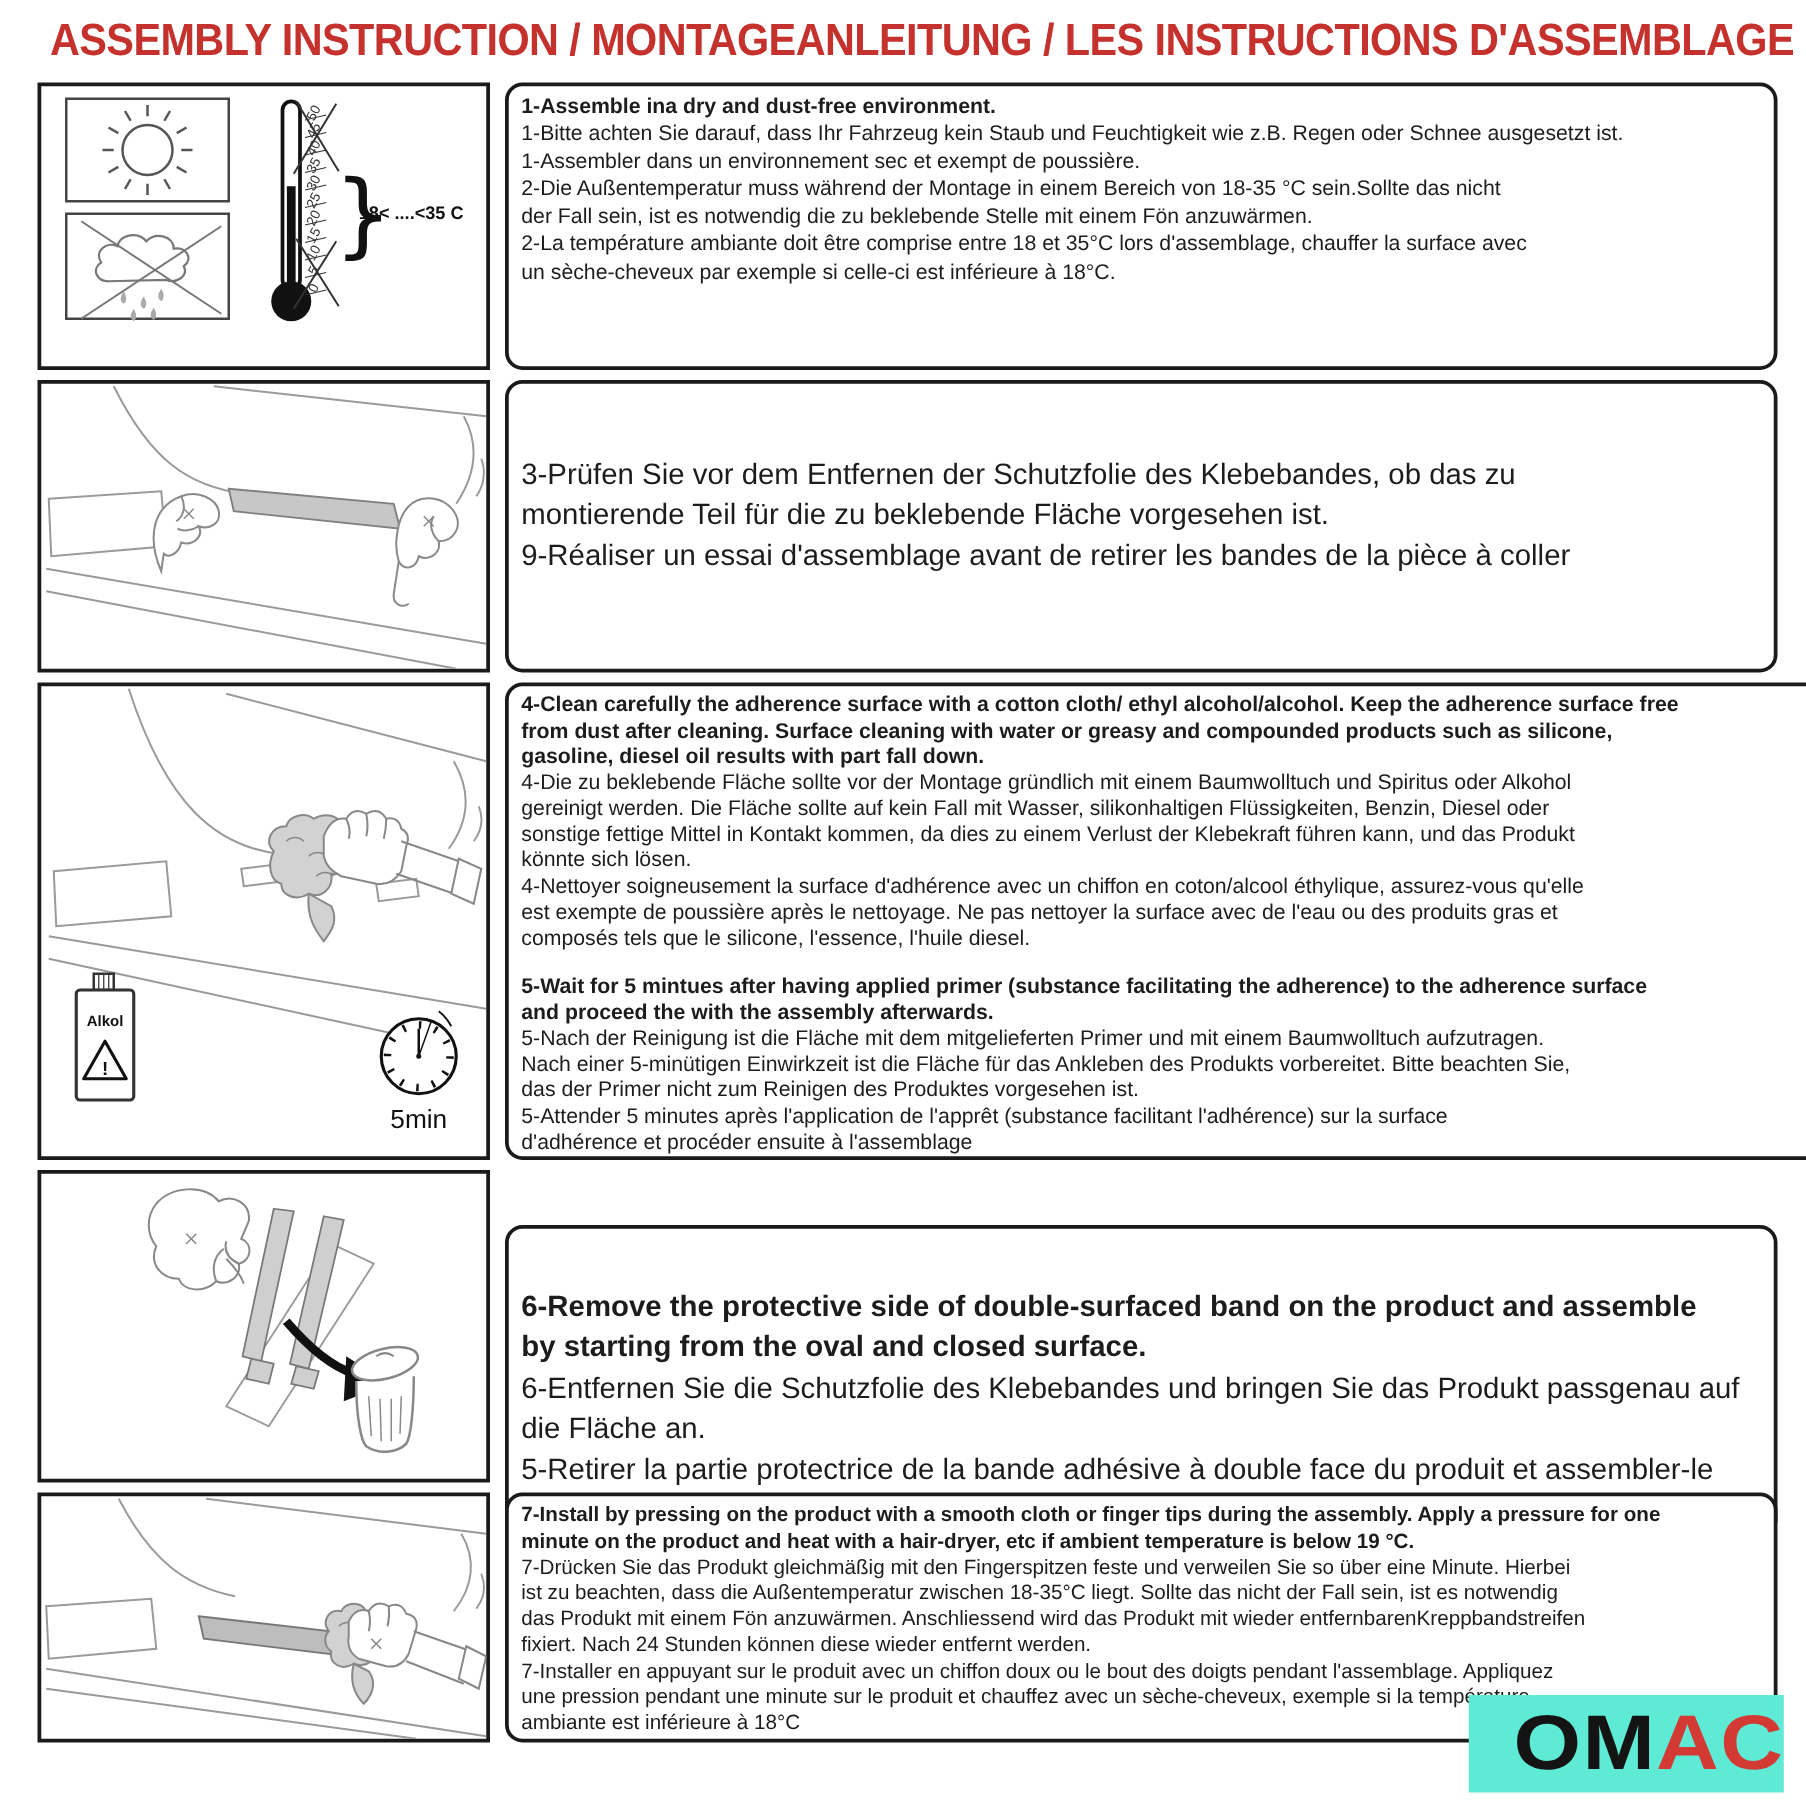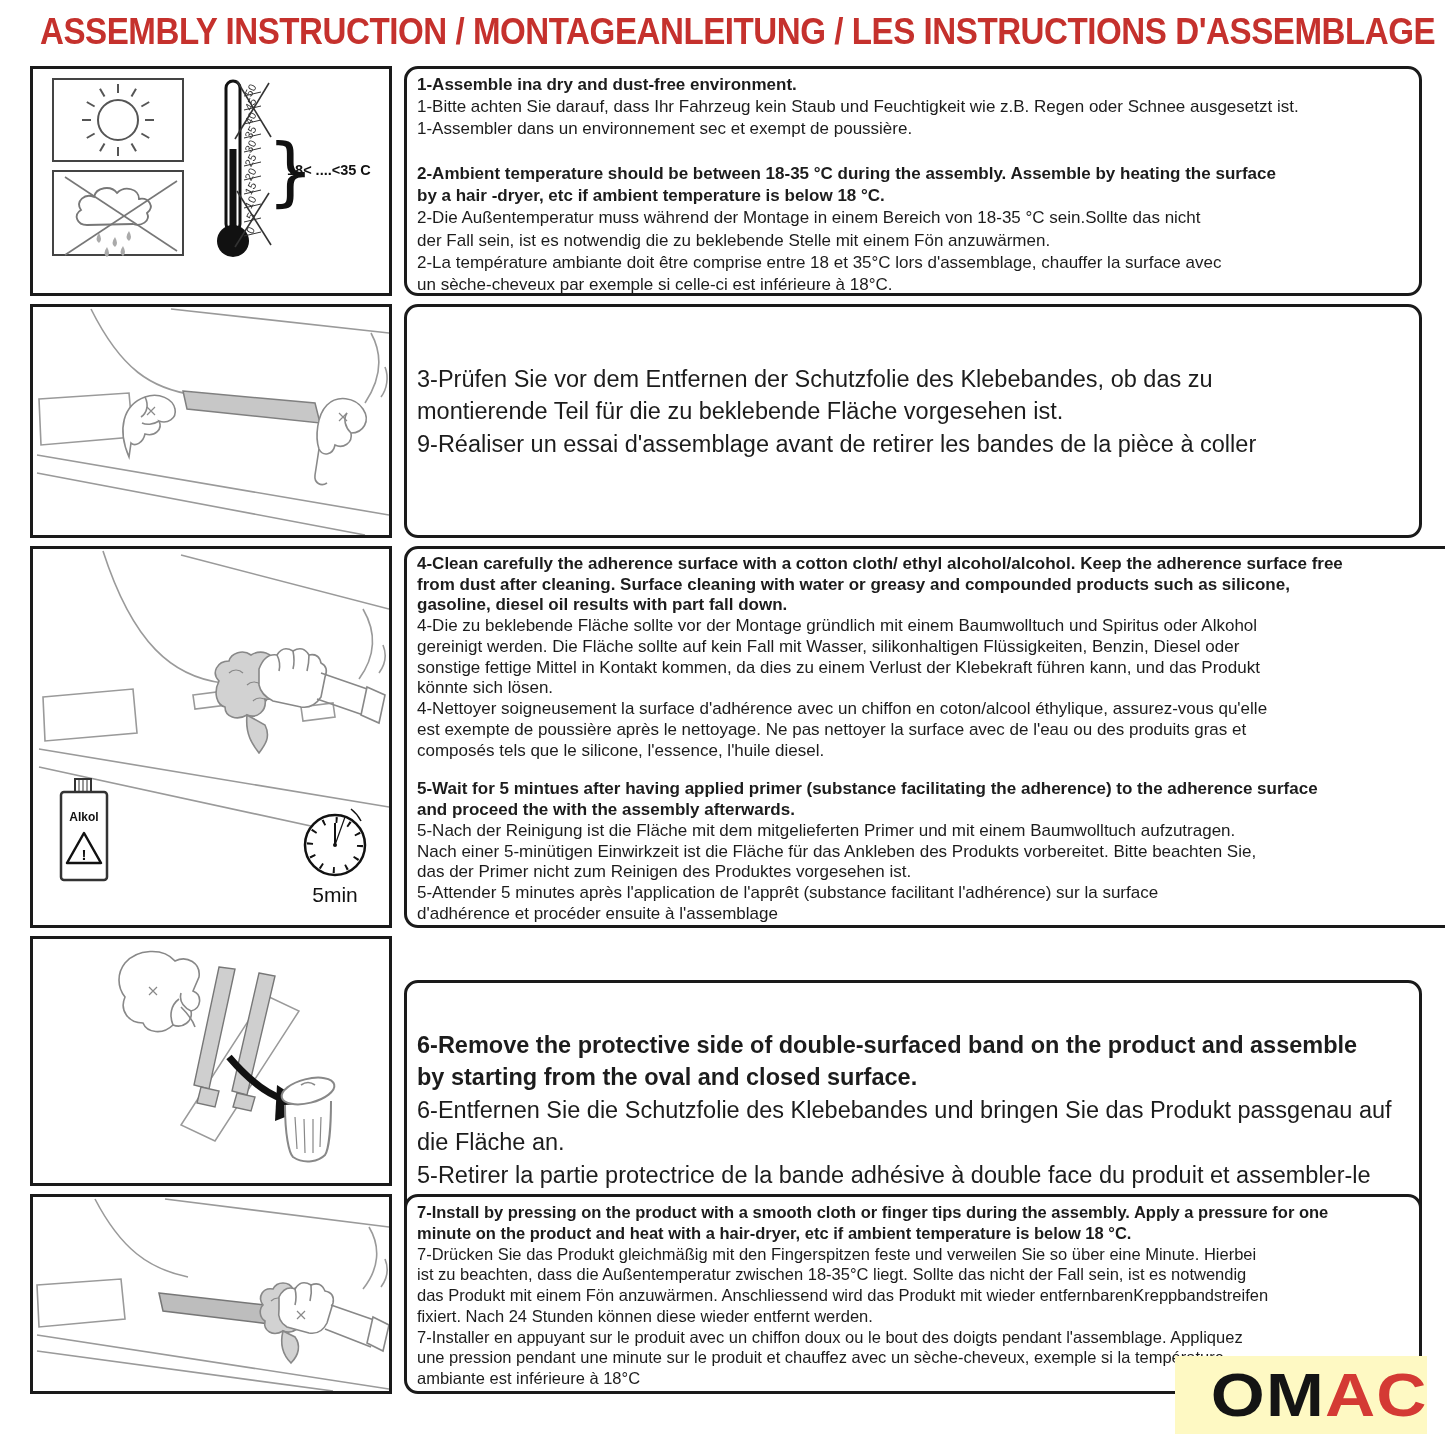--- a/index.html
+++ b/index.html
@@ -30,21 +30,21 @@
   .sm{font-size:17px;line-height:1.3;}
   .smc{font-size:17px;line-height:1.22;}
   .xs{font-size:16.5px;line-height:1.26;}
   .lg{font-size:23.5px;line-height:1.38;}
   .gap{margin-top:23px;}
   .gap2{margin-top:18px;}
   .vcenter2{padding-top:56px;}
   .vcenter4{padding-top:46px;}
   svg{display:block;width:100%;height:100%;}
   .logo{
-    position:absolute;right:18px;top:1356px;width:252px;height:78px;background:#fef9c3;
+    position:absolute;right:18px;top:1356px;width:252px;height:78px;background:#5eead4;
     display:flex;align-items:center;justify-content:flex-end;z-index:5;
   }
   .logo-text{
     font-size:62px;font-weight:bold;letter-spacing:1px;line-height:1;
     transform:scaleX(1.12);transform-origin:right center;white-space:nowrap;
   }
   .logo-black{color:#141414;}
   .logo-red{color:#d43a34;}
 </style>
 </head>
@@ -141,22 +141,20 @@
       </g>
       <text x="234" y="128" font-size="74" fill="#111" font-family="DejaVu Sans, sans-serif">}</text>
       <text x="254" y="106" font-size="14.5" font-weight="bold" fill="#111">18&lt; ....&lt;35 C</text>
     </g>
   </svg>
 </div>
 <div class="box tx1 txtbox">
   <div class="block bold sm">1-Assemble ina dry and dust-free environment.</div>
   <div class="block sm">1-Bitte achten Sie darauf, dass Ihr Fahrzeug kein Staub und Feuchtigkeit wie z.B. Regen oder Schnee ausgesetzt ist.
 1-Assembler dans un environnement sec et exempt de poussière.</div>
-  <div class="block bold sm gap">2-Ambient temperature should be between 18-35 °C  during the assembly. Assemble by heating the surface
-by a hair -dryer, etc if ambient temperature is below 18 °C.</div>
   <div class="block sm">2-Die Außentemperatur muss während der Montage in einem Bereich von 18-35 °C  sein.Sollte das nicht
 der Fall sein, ist es notwendig die zu beklebende Stelle mit einem Fön anzuwärmen.
 2-La température ambiante doit être comprise entre 18 et 35°C lors d'assemblage, chauffer la surface avec
 un sèche-cheveux par exemple si celle-ci est inférieure à 18°C.</div>
 </div>
 
 <div class="box il2">
   <svg viewBox="0 0 356 228" preserveAspectRatio="none">
     <g stroke="#9a9a9a" stroke-width="1.6" fill="none">
       <path d="M138 2 L356 26"></path>
@@ -309,21 +307,21 @@
       <path d="M246 100 Q252 88 262 92 Q268 82 278 88 Q288 84 292 94 Q302 96 300 106 L294 126 Q288 138 276 136 L254 130 Q244 124 246 112 Z"></path>
       <path d="M262 92 Q264 100 262 108 M278 88 Q279 96 277 104" fill="none"></path>
       <path d="M298 108 L344 124 M292 132 L338 150" fill="none"></path>
       <path d="M340 120 L356 128 L350 154 L334 146 Z"></path>
       <path d="M264 114 L272 122 M272 114 L264 122" fill="none" stroke-width="1.2"></path>
     </g>
   </svg>
 </div>
 <div class="box tx5 txtbox">
   <div class="block bold xs">7-Install by pressing on the product with a smooth cloth or finger tips during the assembly. Apply a pressure for one
-minute on the product and heat with a hair-dryer, etc if ambient temperature is below 18 °C.</div>
+minute on the product and heat with a hair-dryer, etc if ambient temperature is below 19 °C.</div>
   <div class="block xs">7-Drücken Sie das Produkt gleichmäßig mit den Fingerspitzen feste und verweilen Sie so über eine Minute. Hierbei
 ist zu beachten, dass die Außentemperatur zwischen 18-35°C liegt. Sollte das nicht der Fall sein, ist es notwendig
 das Produkt mit einem Fön anzuwärmen. Anschliessend wird das Produkt mit wieder entfernbarenKreppbandstreifen
 fixiert. Nach 24 Stunden können diese wieder entfernt werden.
 7-Installer en appuyant sur le produit avec un chiffon doux ou le bout des doigts pendant l'assemblage. Appliquez
 une pression pendant une minute sur le produit et chauffez avec un sèche-cheveux, exemple si la température
 ambiante est inférieure à 18°C</div>
 </div>
 
 <div class="logo">

